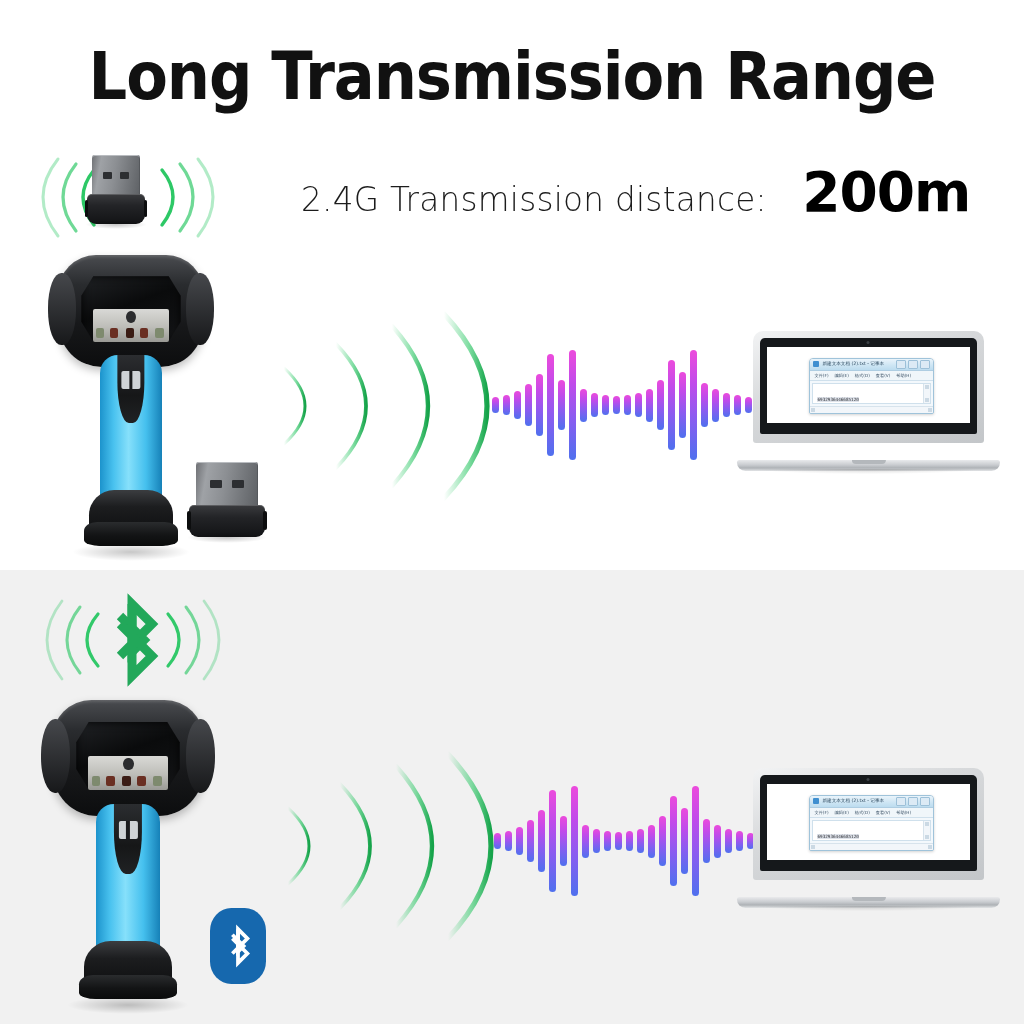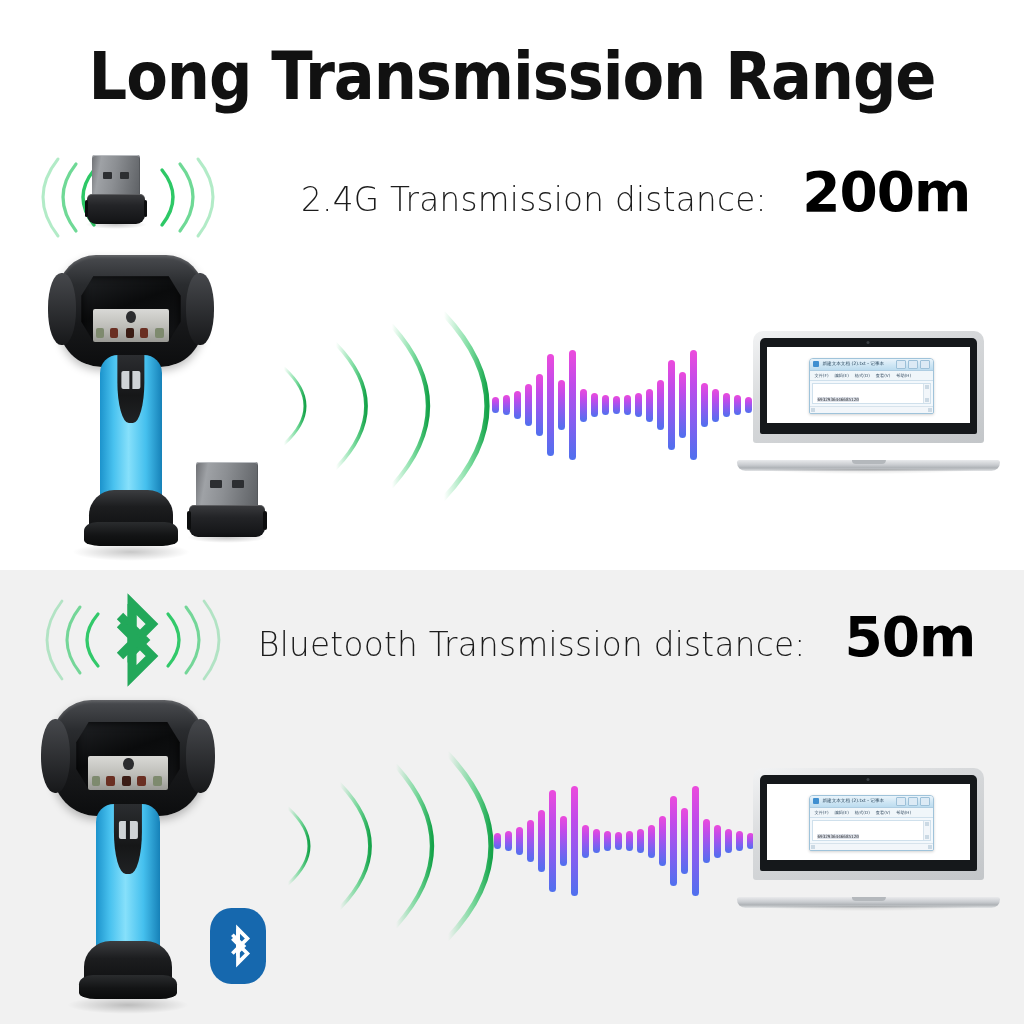--- a/index.html
+++ b/index.html
@@ -455,24 +455,20 @@
               <i class="r"></i>
             </div>
           </div>
         </div>
       </div>
     </div>
     <div class="base"></div>
     <div class="foot"></div>
   </div>
 
-  <div class="headline headline-bt">
-    <span class="lead">Bluetooth Transmission distance:</span>
-    <span class="value">50m</span>
-  </div>
 
   <div class="mini-waves" style="left:40px;top:592px;">
     <svg width="186" height="96" viewBox="0 0 186 96">
       <g fill="none" stroke="#22c55e" stroke-linecap="round">
         <path d="M58 22 Q36 48 58 74" stroke-width="3.2" opacity="0.92"></path>
         <path d="M40 15 Q14 48 40 81" stroke-width="3" opacity="0.6"></path>
         <path d="M22 9 Q-8 48 22 87" stroke-width="2.8" opacity="0.3"></path>
         <path d="M128 22 Q150 48 128 74" stroke-width="3.2" opacity="0.92"></path>
         <path d="M146 15 Q172 48 146 81" stroke-width="3" opacity="0.6"></path>
         <path d="M164 9 Q194 48 164 87" stroke-width="2.8" opacity="0.3"></path>

